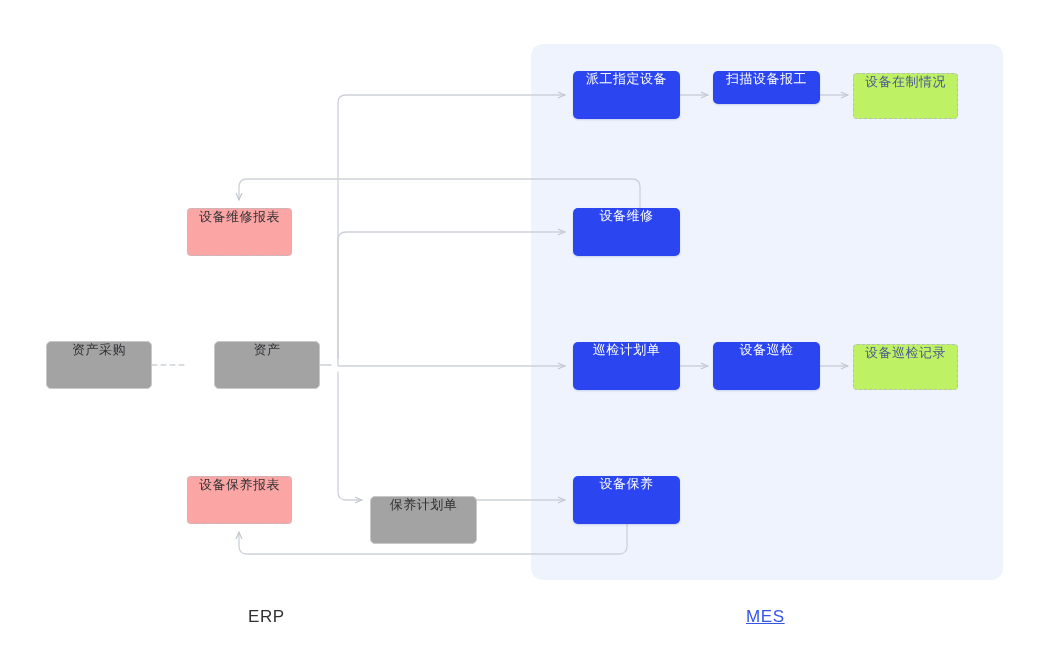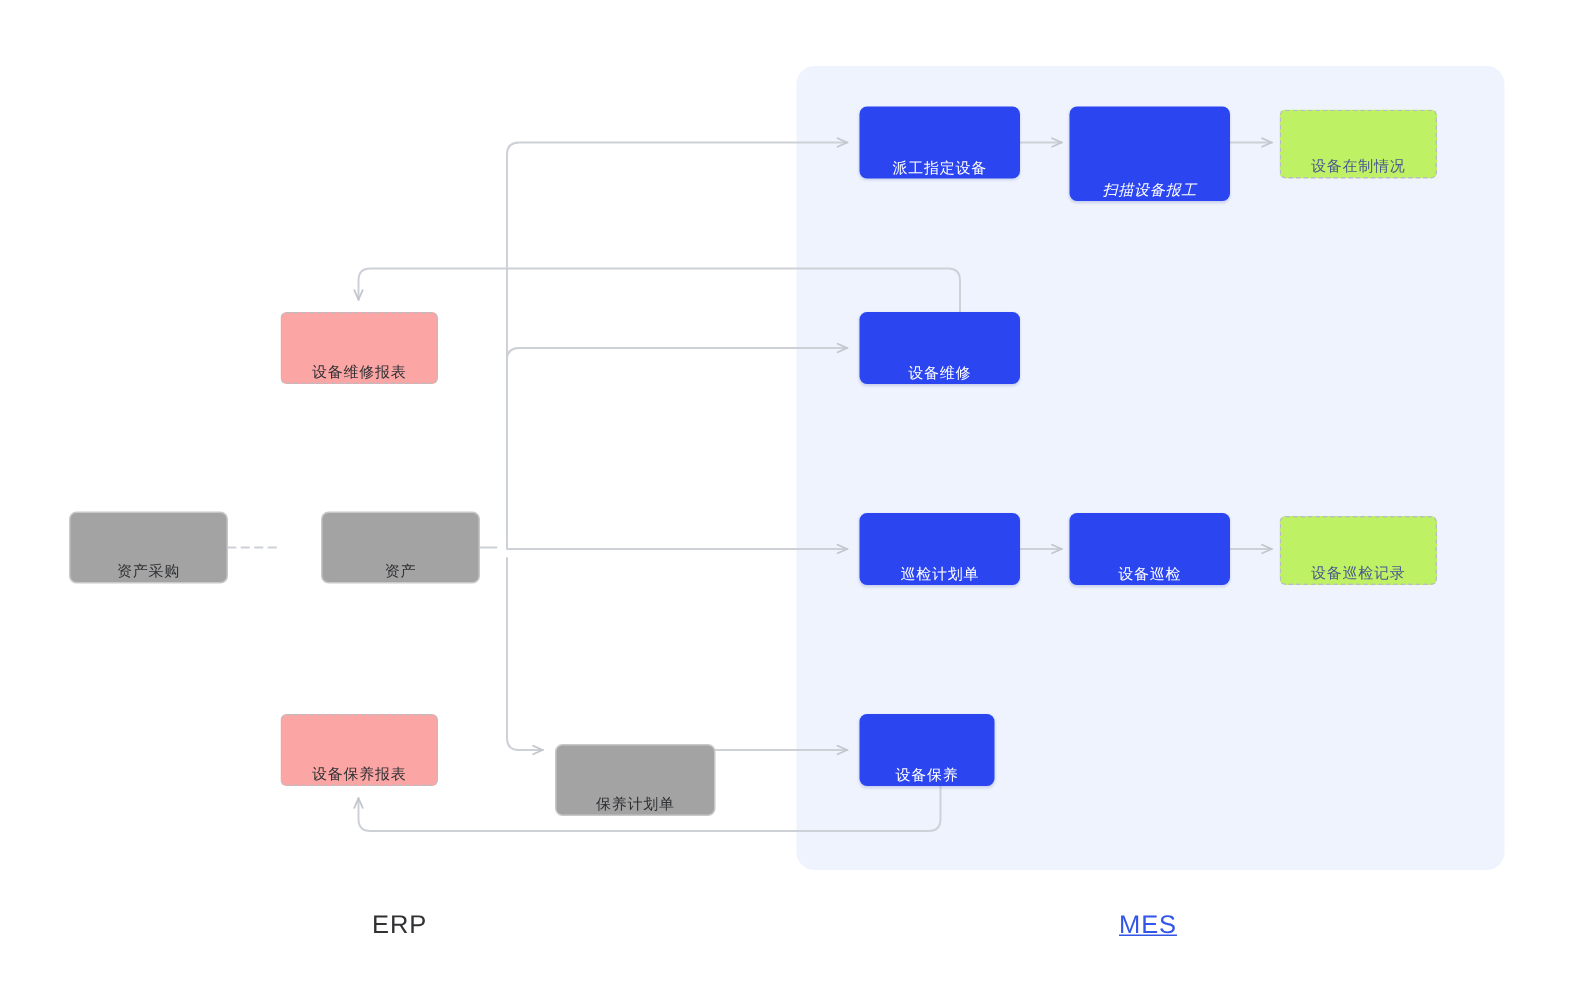--- a/index.html
+++ b/index.html
@@ -8,22 +8,22 @@
 
   #canvas{position:absolute;left:0;top:0;width:1046px;height:665px;}
 
   .mes-panel{position:absolute;left:531px;top:44px;width:472px;height:536px;
              background:#eff3fd;border-radius:12px;}
 
   svg.wires{position:absolute;left:0;top:0;width:1046px;height:665px;
             pointer-events:none;}
 
   .node{position:absolute;box-sizing:border-box;display:flex;
-        align-items:flex-end;justify-content:center;text-align:center;
-        font-size:10px;line-height:1.3;letter-spacing:.5px;}
+        align-items:flex-start;justify-content:center;text-align:center;
+        font-size:13px;line-height:1.3;letter-spacing:.5px;}
 
   .node.blue{background:#2b45f0;color:#ffffff;border-radius:5px;
              box-shadow:0 1px 2px rgba(30,50,160,.18);}
   .node.grey{background:#a3a3a3;color:#2f3033;border-radius:5px;
              border:1px solid #c8c8c8;}
   .node.dashed-erp{background:#fca5a5;color:#303133;border-radius:4px;
              border:1px dashed #b9bcc2;}
   .node.dashed-mes{background:#bef264;color:#4a5a8f;border-radius:4px;
              border:1px dashed #b9bcc2;}
 
@@ -89,21 +89,21 @@
   </div>
 
   <div class="node grey" style="left:370px;top:496px;width:107px;height:48px;">
     <span>保养计划单</span>
   </div>
 
   <div class="node blue" style="left:573px;top:71px;width:107px;height:48px;">
     <span>派工指定设备</span>
   </div>
 
-  <div class="node blue" style="left:713px;top:71px;width:107px;height:63px;font-style:italic;">
+  <div class="node blue" style="left:713px;top:71px;width:107px;height:33px;">
     <span>扫描设备报工</span>
   </div>
 
   <div class="node dashed-mes" style="left:853px;top:73px;width:105px;height:46px;">
     <span>设备在制情况</span>
   </div>
 
   <div class="node blue" style="left:573px;top:208px;width:107px;height:48px;">
     <span>设备维修</span>
   </div>
@@ -113,20 +113,20 @@
   </div>
 
   <div class="node blue" style="left:713px;top:342px;width:107px;height:48px;">
     <span>设备巡检</span>
   </div>
 
   <div class="node dashed-mes" style="left:853px;top:344px;width:105px;height:46px;">
     <span>设备巡检记录</span>
   </div>
 
-  <div class="node blue" style="left:573px;top:476px;width:90px;height:48px;">
+  <div class="node blue" style="left:573px;top:476px;width:107px;height:48px;">
     <span>设备保养</span>
   </div>
 
   <div class="zone-label erp" style="left:248px;top:607px;">ERP</div>
   <div class="zone-label mes" style="left:746px;top:607px;">MES</div>
 
 </div>
 
 </body></html>

